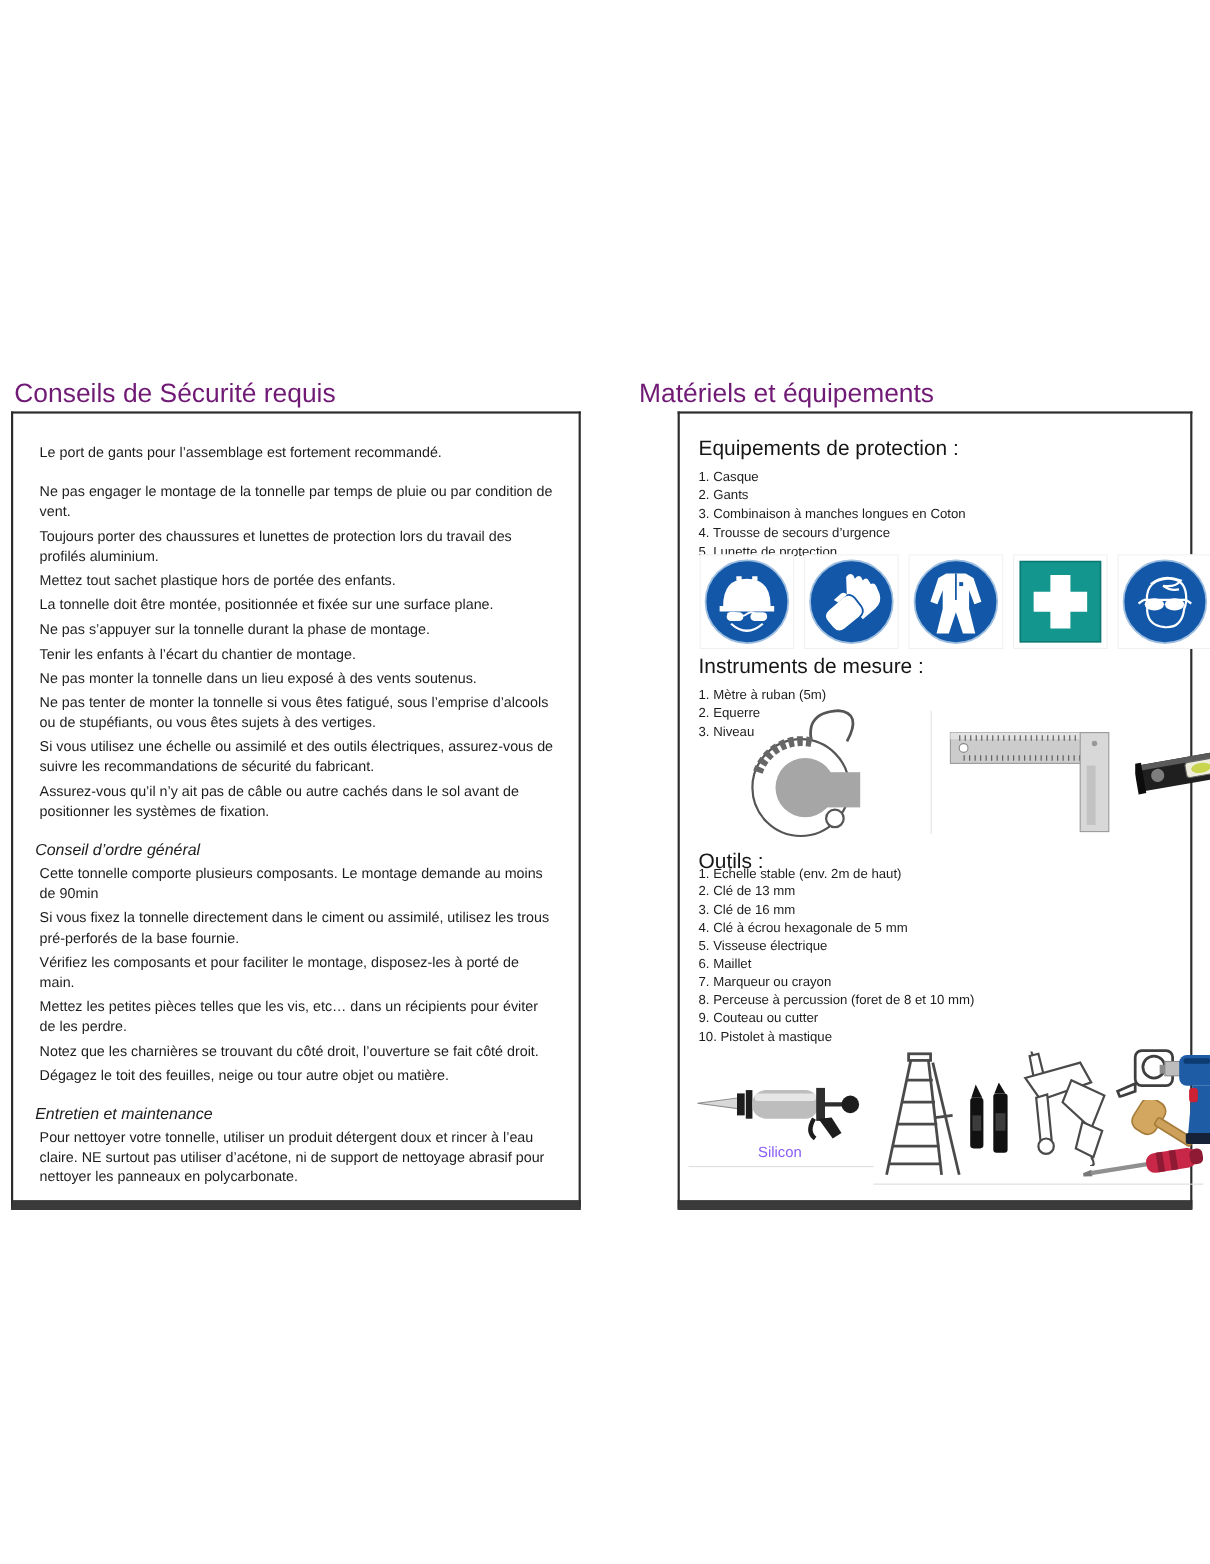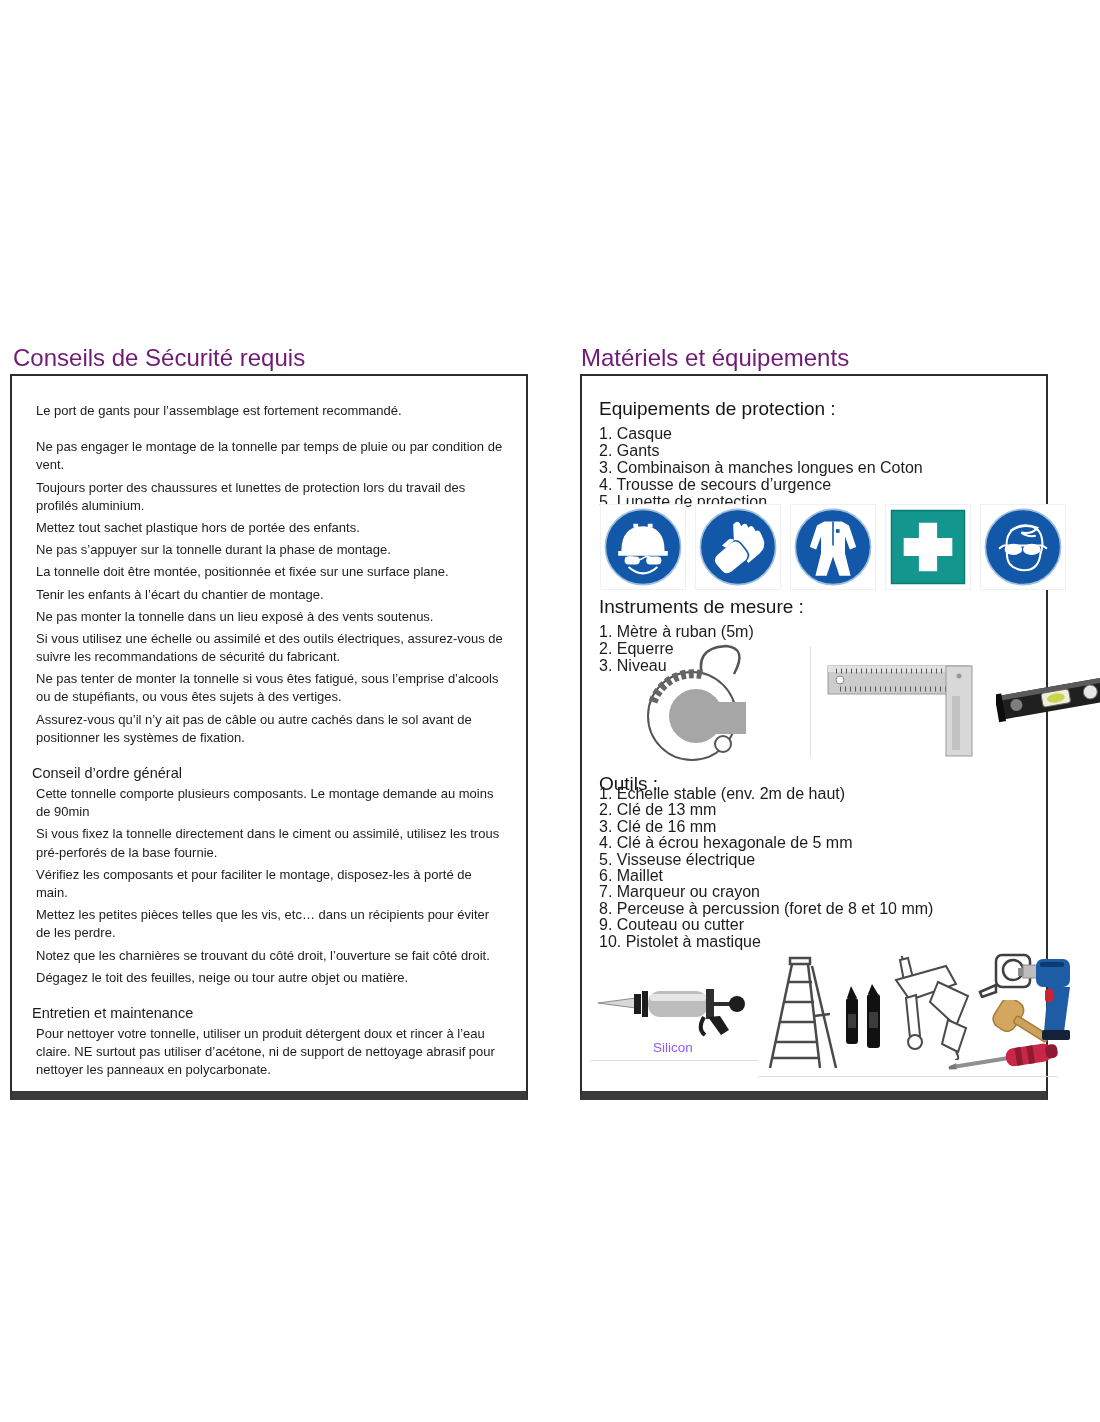--- a/index.html
+++ b/index.html
@@ -10,31 +10,31 @@
   }
   .page-title { position:absolute; font-size:24px; font-weight:400; color:#701a75; white-space:nowrap; }
   #title-left  { left:13px;  top:328px; }
   #title-right { left:581px; top:328px; }
 
   .box {
     position:absolute; top:374px; background:#fff; box-sizing:border-box;
     border:2px solid #2d2d2d; border-bottom:9px solid #3a3a3a;
   }
   #box-left  { left:10px;  width:518px; height:726px; padding:22px 17px 0 20px; }
-  #box-right { left:580px; width:468px; height:726px; }
+  #box-right { left:616px; width:468px; height:726px; }
 
   
   #box-left p { margin:4px; font-size:13px; line-height:1.40; color:#1d1d1d; }
   .gap-before { margin-top:18px !important; }
-  .sub-heading { font-size:14.5px; font-weight:400; margin:18px 0 0 0; color:#1d1d1d; }
+  .sub-heading { font-size:14.5px; font-weight:400; margin:18px 0 0 0; color:#1d1d1d;font-style:italic; }
 
   
   .abs { position:absolute; }
   .sec-heading { font-size:19px; font-weight:400; color:#161616; margin:0; white-space:nowrap; }
-  .plain-list p { margin:0; font-size:16px; line-height:17px; white-space:nowrap; }
+  .plain-list p { margin:0; font-size:12px; line-height:17px; white-space:nowrap; }
   .tools-list p { line-height:16.4px; }
 
   .picto-row { left:18px; top:128px; display:flex; gap:9px; }
   .picto-tile {
     width:86px; height:86px; background:#fff; border:1px solid #f1f1f1;
     display:flex; align-items:center; justify-content:center; box-sizing:border-box;
   }
   .picto-tile svg { display:block; }
 
   .instruments-art { left:36px; top:266px; width:460px; height:126px; }
@@ -50,26 +50,26 @@
 
 <h1 class="page-title" id="title-left">Conseils de Sécurité requis</h1>
 
 <div class="box" id="box-left">
   <p>Le port de gants pour l’assemblage est fortement recommandé.</p>
   <div class="first-gap">
 
   <p class="gap-before">Ne pas engager le montage de la tonnelle par temps de pluie ou par condition de vent.</p>
       <p>Toujours porter des chaussures et lunettes de protection lors du travail des profilés aluminium.</p>
       <p>Mettez tout sachet plastique hors de portée des enfants.</p>
+      <p>La tonnelle doit être montée, positionnée et fixée sur une surface plane.</p>
       <p>Ne pas s’appuyer sur la tonnelle durant la phase de montage.</p>
-      <p>La tonnelle doit être montée, positionnée et fixée sur une surface plane.</p>
       <p>Tenir les enfants à l’écart du chantier de montage.</p>
       <p>Ne pas monter la tonnelle dans un lieu exposé à des vents soutenus.</p>
+      <p>Ne pas tenter de monter la tonnelle si vous êtes fatigué, sous l’emprise d’alcools ou de stupéfiants, ou vous êtes sujets à des vertiges.</p>
       <p>Si vous utilisez une échelle ou assimilé et des outils électriques, assurez-vous de suivre les recommandations de sécurité du fabricant.</p>
-      <p>Ne pas tenter de monter la tonnelle si vous êtes fatigué, sous l’emprise d’alcools ou de stupéfiants, ou vous êtes sujets à des vertiges.</p>
       <p>Assurez-vous qu’il n’y ait pas de câble ou autre cachés dans le sol avant de positionner les systèmes de fixation.</p>
     </div>
   <h3 class="sub-heading">Conseil d’ordre général</h3>
   <div>
 
   <p>Cette tonnelle comporte plusieurs composants. Le montage demande au moins de 90min</p>
       <p>Si vous fixez la tonnelle directement dans le ciment ou assimilé, utilisez les trous pré-perforés de la base fournie.</p>
       <p>Vérifiez les composants et pour faciliter le montage, disposez-les à porté de main.</p>
       <p>Mettez les petites pièces telles que les vis, etc… dans un récipients pour éviter de les perdre.</p>
       <p>Notez que les charnières se trouvant du côté droit, l’ouverture se fait côté droit.</p>

